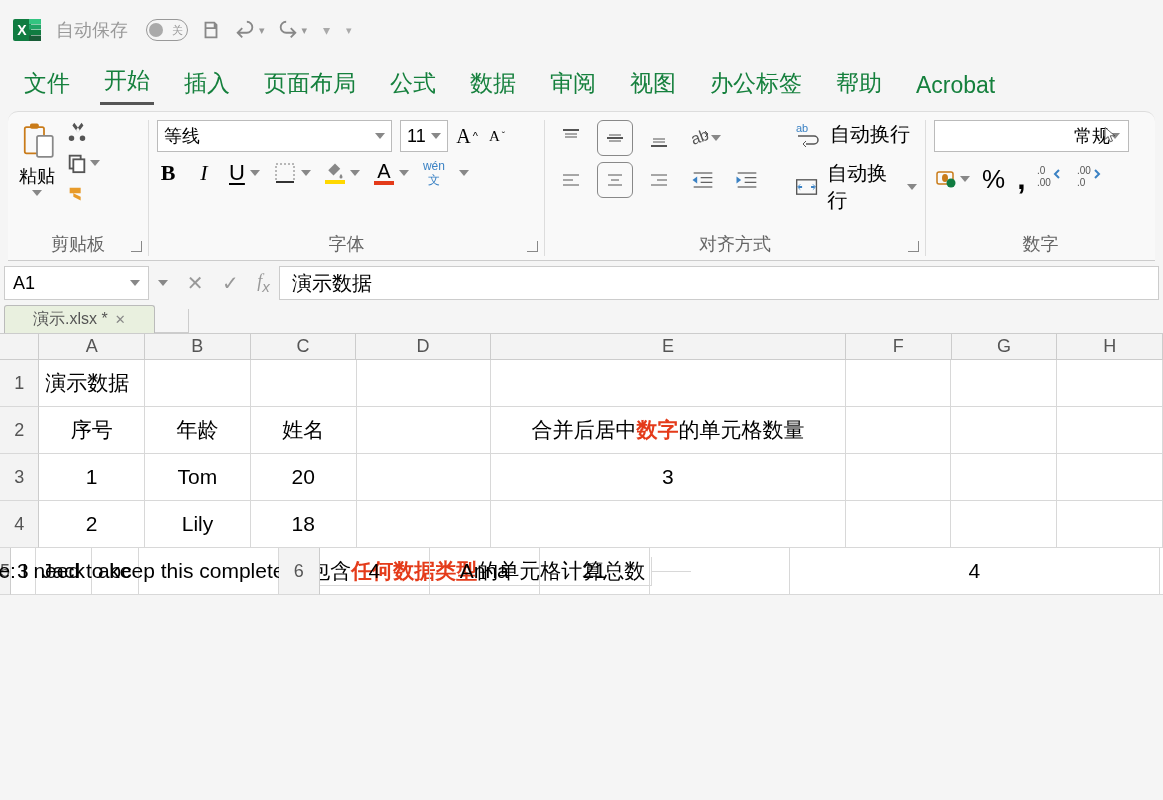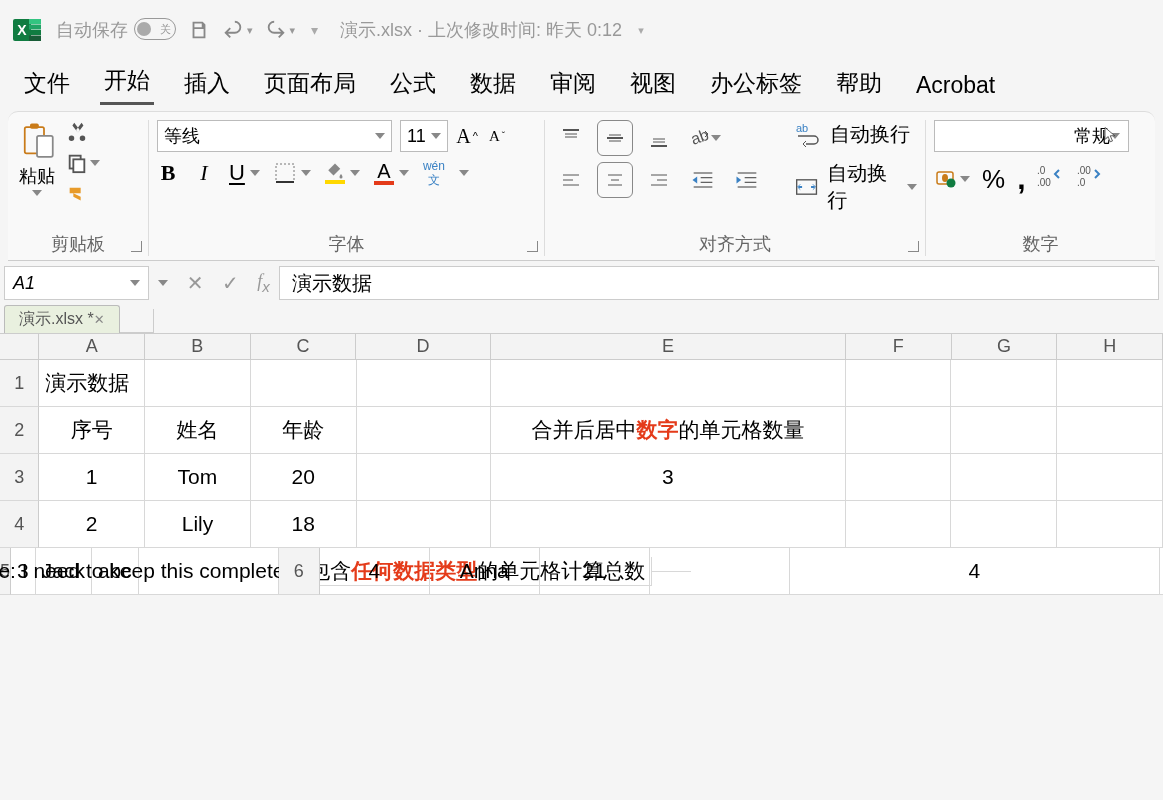--- a/index.html
+++ b/index.html
@@ -2,34 +2,34 @@
 <html><head>
 <meta charset="utf-8">
 <style>
 * { box-sizing: border-box; margin: 0; padding: 0; font-family: "Microsoft YaHei", "Segoe UI", sans-serif; }
 body { background: #f5f5f5; width: 1163px; height: 800px; overflow: hidden; }
 
 
 .title-bar { height: 60px; background: #f5f5f5; display: flex; align-items: center; padding: 0 10px; gap: 12px; color: #999; }
 .excel-logo { width: 34px; height: 34px; display: flex; align-items: center; justify-content: center; }
 .excel-logo svg { width: 32px; height: 32px; }
-.autosave { display: flex; gap: 6px; font-size: 18px; }
+.autosave { display: flex; align-items: center; gap: 18px; font-size: 18px; }
 .toggle { width: 42px; height: 22px; border: 1.5px solid #999; border-radius: 11px; position: relative; display: flex; align-items: center; padding: 0 4px; }
 .toggle-off { font-size: 11px; margin-left: auto; }
 .toggle-knob { position: absolute; left: 2px; width: 14px; height: 14px; border-radius: 50%; background: #aaa; }
 .tb-icon { width: 22px; height: 22px; color: #888; fill: #888; cursor: pointer; }
 .tb-icon-wrap { display: flex; align-items: center; gap: 3px; }
 .down-caret { font-size: 11px; }
 .doc-title { font-size: 18px; color: #999; margin-left: 10px; }
 .search-box { margin-left: auto; width: 380px; height: 48px; border: 1.5px solid #d0d0d0; border-radius: 8px; display: flex; align-items: center; padding: 0 18px; gap: 14px; color: #999; }
 .search-box svg { width: 22px; height: 22px; stroke: #999; }
 .search-box input { border: none; outline: none; background: transparent; font-size: 20px; width: 100%; color: #777; }
 
 
-.ribbon-tabs { height: 45px; display: flex; align-items: flex-end; padding: 0 20px; gap: 26px; font-size: 23px; color: #000000; }
+.ribbon-tabs { height: 45px; display: flex; align-items: flex-end; padding: 0 20px; gap: 26px; font-size: 23px; color: #15803d; }
 .ribbon-tab { padding: 6px 4px; cursor: pointer; font-weight: 400; }
 .ribbon-tab.active { font-weight: 400; border-bottom: 3px solid #555; }
 
 
 .ribbon { height: 150px; border-top: 1px solid #ddd; border-bottom: 1px solid #ccc; margin: 6px 8px 0 8px; display: flex; padding: 4px 0 0 0; background: #f9f9f9; border-radius: 10px 10px 0 0; }
 .group { display: flex; flex-direction: column; justify-content: space-between; padding: 4px 8px 2px 8px; position: relative; }
 .group-sep { border-left: 1px solid #ddd; margin: 4px 0; }
 .group-label { text-align: center; font-size: 18px; color: #666; padding-bottom: 2px; }
 .group-content { display: flex; flex-direction: row; align-items: flex-start; flex: 1; gap: 8px; }
 .dialog-launcher { position: absolute; right: 6px; bottom: 4px; font-size: 15px; color: #888; cursor: pointer; }
@@ -52,27 +52,27 @@
 .wrap-group { display: flex; flex-direction: column; gap: 12px; justify-content: center; }
 .wrap-btn { display: flex; align-items: center; gap: 8px; font-size: 20px; cursor: pointer; }
 .wrap-btn svg { width: 28px; height: 28px; }
 .num-fmt-select { width: 195px; height: 32px; border: 1px solid #bbb; background: white; font-size: 18px; padding: 0 8px; display: flex; align-items: center; justify-content: flex-end; }
 .num-row { display: flex; gap: 12px; align-items: center; margin-top: 10px; }
 .num-row span { font-size: 24px; cursor: pointer; }
 .corner-sq { display:inline-block; width:11px; height:11px; border: 1.5px solid #888; border-top:none; border-left:none; transform: translateY(-1px);}
 
 
 .formula-bar { height: 40px; margin: 2px 4px 0 4px; display: flex; align-items: center; gap: 0; }
-.name-box { width: 145px; height: 34px; border: 1px solid #ccc; background: white; display: flex; align-items: center; padding: 0 8px; font-size: 18px; justify-content: space-between; font-style: italic; }
+.name-box { width: 145px; height: 34px; border: 1px solid #ccc; background: white; display: flex; align-items: center; padding: 0 8px; font-size: 18px; justify-content: space-between; }
 .fb-btns { width: 130px; height: 34px; display: flex; align-items: center; justify-content: space-around; color: #999; font-size: 18px; }
 .formula-input { flex: 1; height: 34px; border: 1px solid #ccc; background: white; padding: 0 12px; font-size: 20px; display: flex; align-items: center; }
 
 
 .tab-strip { height: 30px; display: flex; align-items: flex-end; padding-left: 4px; }
-.sheet-tab { padding: 3px 14px; background: #e9f0df; border: 1px solid #bbb; border-bottom: none; font-size: 16px; color: #555; display: flex; align-items: center; gap: 0; border-radius: 3px 3px 0 0;}
+.sheet-tab { padding: 3px 28px; background: #e9f0df; border: 1px solid #bbb; border-bottom: none; font-size: 16px; color: #555; display: flex; align-items: center; gap: 7px; border-radius: 3px 3px 0 0;}
 .sheet-tab .close-x { font-size: 13px; color: #888; }
 .blank-tab { width: 34px; height:24px; border-right: 1px solid #ccc; border-bottom:1px solid #ccc; margin-left:0;}
 
 
 .grid-wrap { border-top: 1px solid #ccc; display: flex; flex-direction: column; background: white; }
 .col-headers { height: 26px; display: flex; }
 .corner { width: 41px; border-right: 1px solid #ccc; border-bottom: 1px solid #ccc; background: #f3f3f3; }
 .col-h { border-right: 1px solid #ccc; border-bottom: 1px solid #ccc; text-align: center; font-size: 18px; color: #555; background: #f3f3f3; display: flex; align-items:center; justify-content:center;}
 .grid-row { display: flex; height: 47px; }
 .row-h { width: 41px; border-right: 1px solid #ccc; border-bottom: 1px solid #d8d8d8; text-align: center; font-size: 18px; color: #555; background: #f3f3f3; display: flex; align-items:center; justify-content:center;}
@@ -116,21 +116,20 @@
       </svg>
     <span class="down-caret">▾</span>
   </div>
   <div class="tb-icon-wrap">
     <svg class="tb-icon" viewBox="0 0 24 24">
         <path fill="none" stroke="#888" stroke-width="2" d="M15 10l5 5-5 5M20 15H10a6 6 0 0 1 0-12"></path>
       </svg>
     <span class="down-caret">▾</span>
   </div>
   <span class="down-caret" style="color:#aaa;font-size:14px;margin-left:4px;">▾</span>
-  <div class="doc-title">演示.xlsx · 上次修改时间: 昨天 0:12</div>
   <span class="down-caret" style="color:#aaa;margin-left:4px;">▾</span>
 </div>
 
 <div class="ribbon-tabs">
   <div class="ribbon-tab">文件</div>
   <div class="ribbon-tab active">开始</div>
   <div class="ribbon-tab">插入</div>
   <div class="ribbon-tab">页面布局</div>
   <div class="ribbon-tab">公式</div>
   <div class="ribbon-tab">数据</div>
@@ -413,22 +412,22 @@
       <div class="cell wD"></div>
       <div class="cell wE"></div>
       <div class="cell wF"></div>
       <div class="cell wG"></div>
       <div class="cell wH"></div>
   </div>
 
   <div class="grid-row">
       <div class="row-h">2</div>
     <div class="cell wA">序号</div>
+    <div class="cell wC">年龄</div>
     <div class="cell wB">姓名</div>
-    <div class="cell wC">年龄</div>
     <div class="cell wD"></div>
     <div class="cell wE">
         <span>合并后居中</span>
         <span class="red">数字</span>
         <span>的单元格数量</span>
       </div>
     <div class="cell wF"></div>
       <div class="cell wG"></div>
       <div class="cell wH"></div>
   </div>

